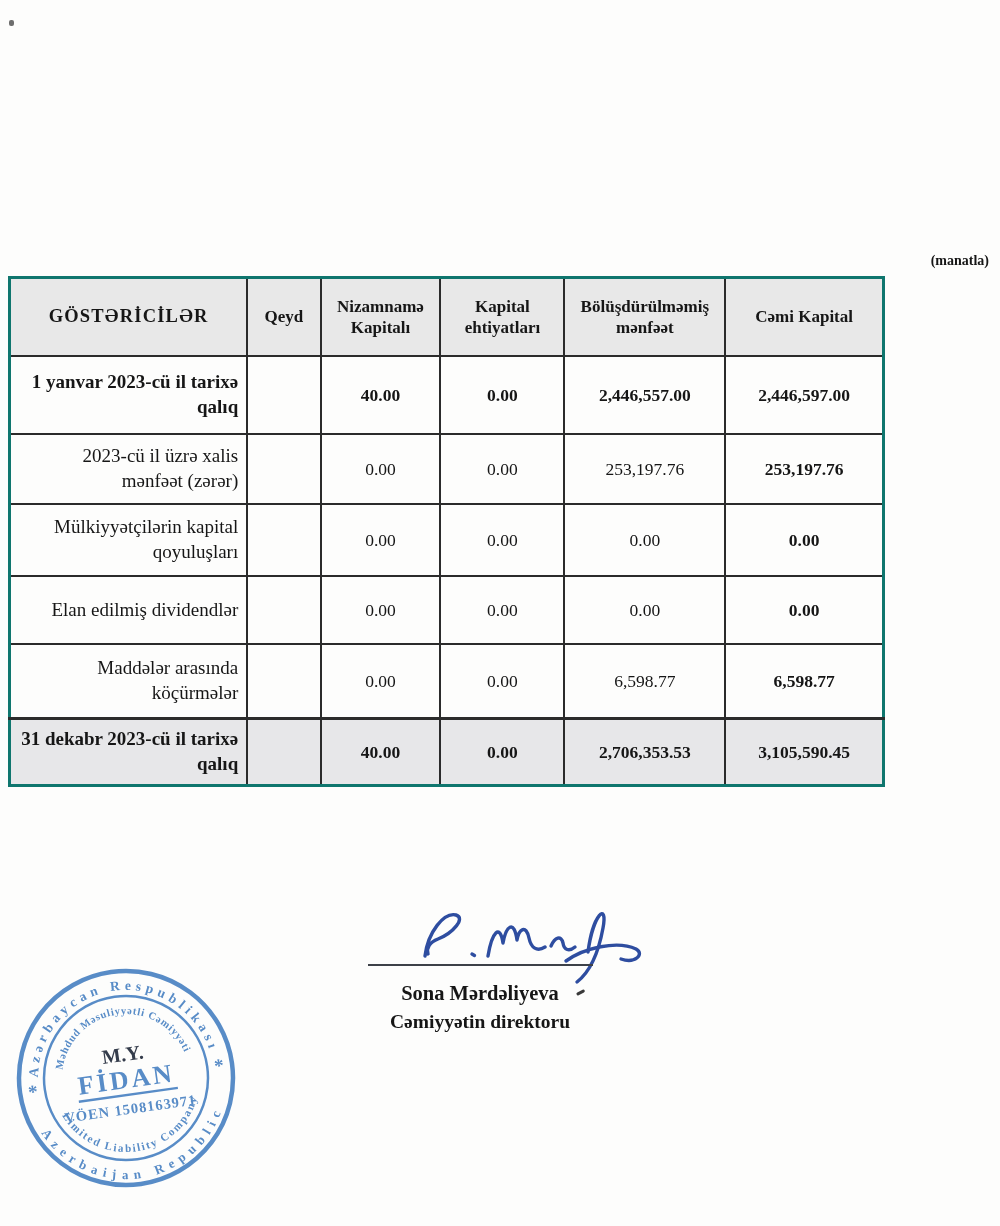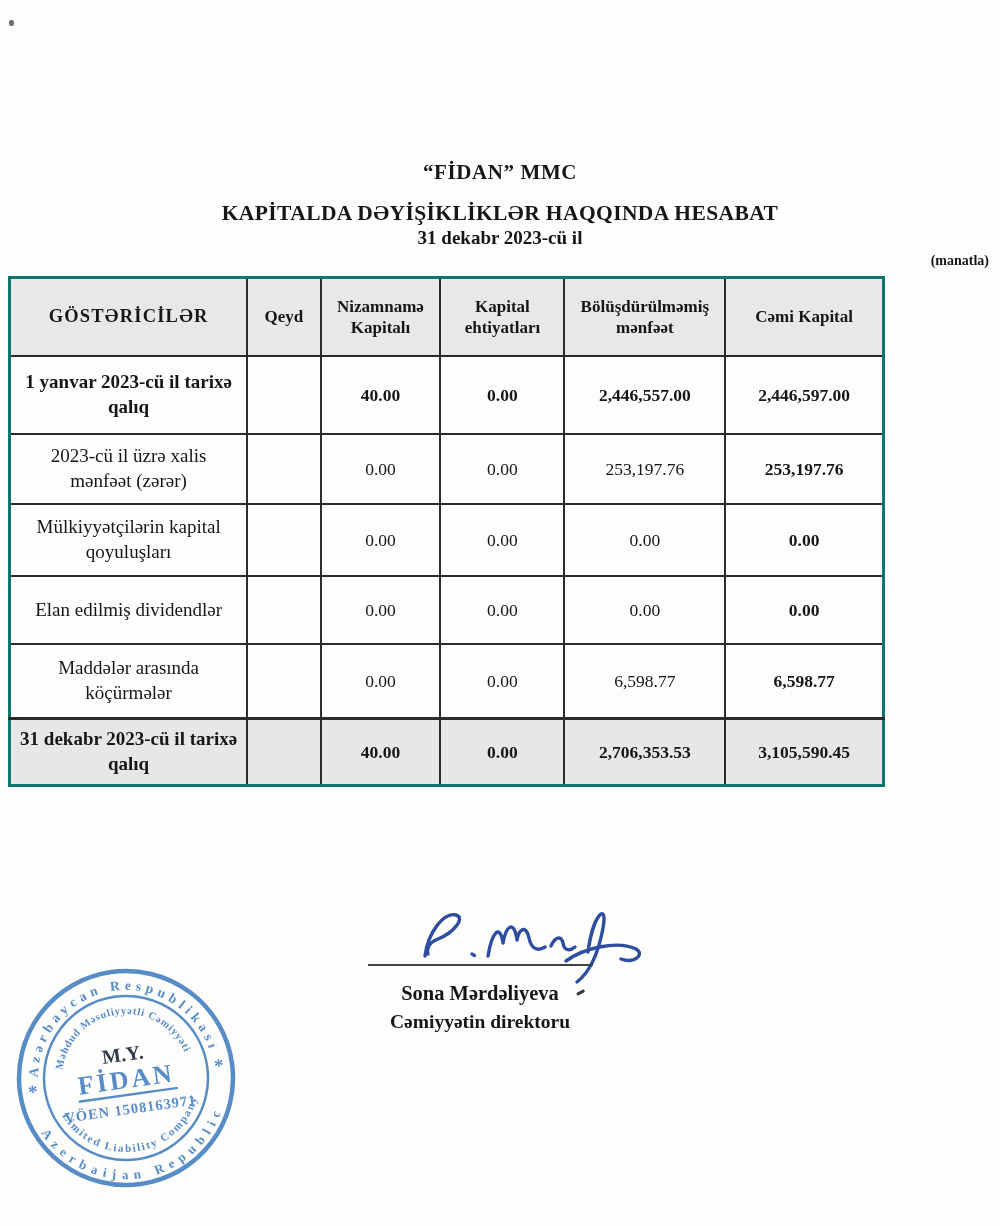--- a/index.html
+++ b/index.html
@@ -40,21 +40,21 @@
     border: 2px solid #2b2b2b;
     vertical-align: middle;
     padding: 3px 8px;
   }
   .equity thead th {
     background: #e8e8e8;
     font-weight: bold; font-size: 17px; text-align: center;
     height: 70px; line-height: 1.25;
   }
   .equity thead th:first-child { font-size: 18.5px; letter-spacing: 1.2px; }
-  .lbl { text-align: center; font-size: 19px; padding-left: 11px; line-height: 1.3; margin-top: 16px; }
+  .lbl { text-align: right; font-size: 19px; padding-left: 11px; line-height: 1.3; margin-top: 16px; }
   .val { text-align: center; font-size: 17.5px; margin-top: 12px; }
   .b   { font-weight: bold; }
   tr.r1 td { height: 70px; }
   tr.r2 td { height: 62px; }
   tr.r3 td { height: 64px; }
   tr.r4 td { height: 60px; }
   tr.r5 td { height: 66px; }
   tr.total td {
     height: 58px; background: #e7e7e9; font-weight: bold;
     border-top-width: 3px;
@@ -85,25 +85,20 @@
   .stamp { position: absolute; left: 10px; top: 962px; opacity: .92; }
   .stamp text { font-family: "Liberation Serif", serif; }
 </style>
 </head>
 <body>
 
 <div class="page">
 
   <div class="speck"></div>
 
-  <div class="doc-header">
-    <div class="company">“FİDAN” MMC</div>
-    <div class="rep-title">KAPİTALDA DƏYİŞİKLİKLƏR HAQQINDA HESABAT</div>
-    <div class="rep-date">31 dekabr 2023-cü il</div>
-  </div>
 
   <div class="manatla">(manatla)</div>
 
   <table class="equity">
     <colgroup>
       <col style="width:27.2%">
         <col style="width:8.4%">
         <col style="width:13.7%">
       <col style="width:14.2%">
         <col style="width:18.4%">

